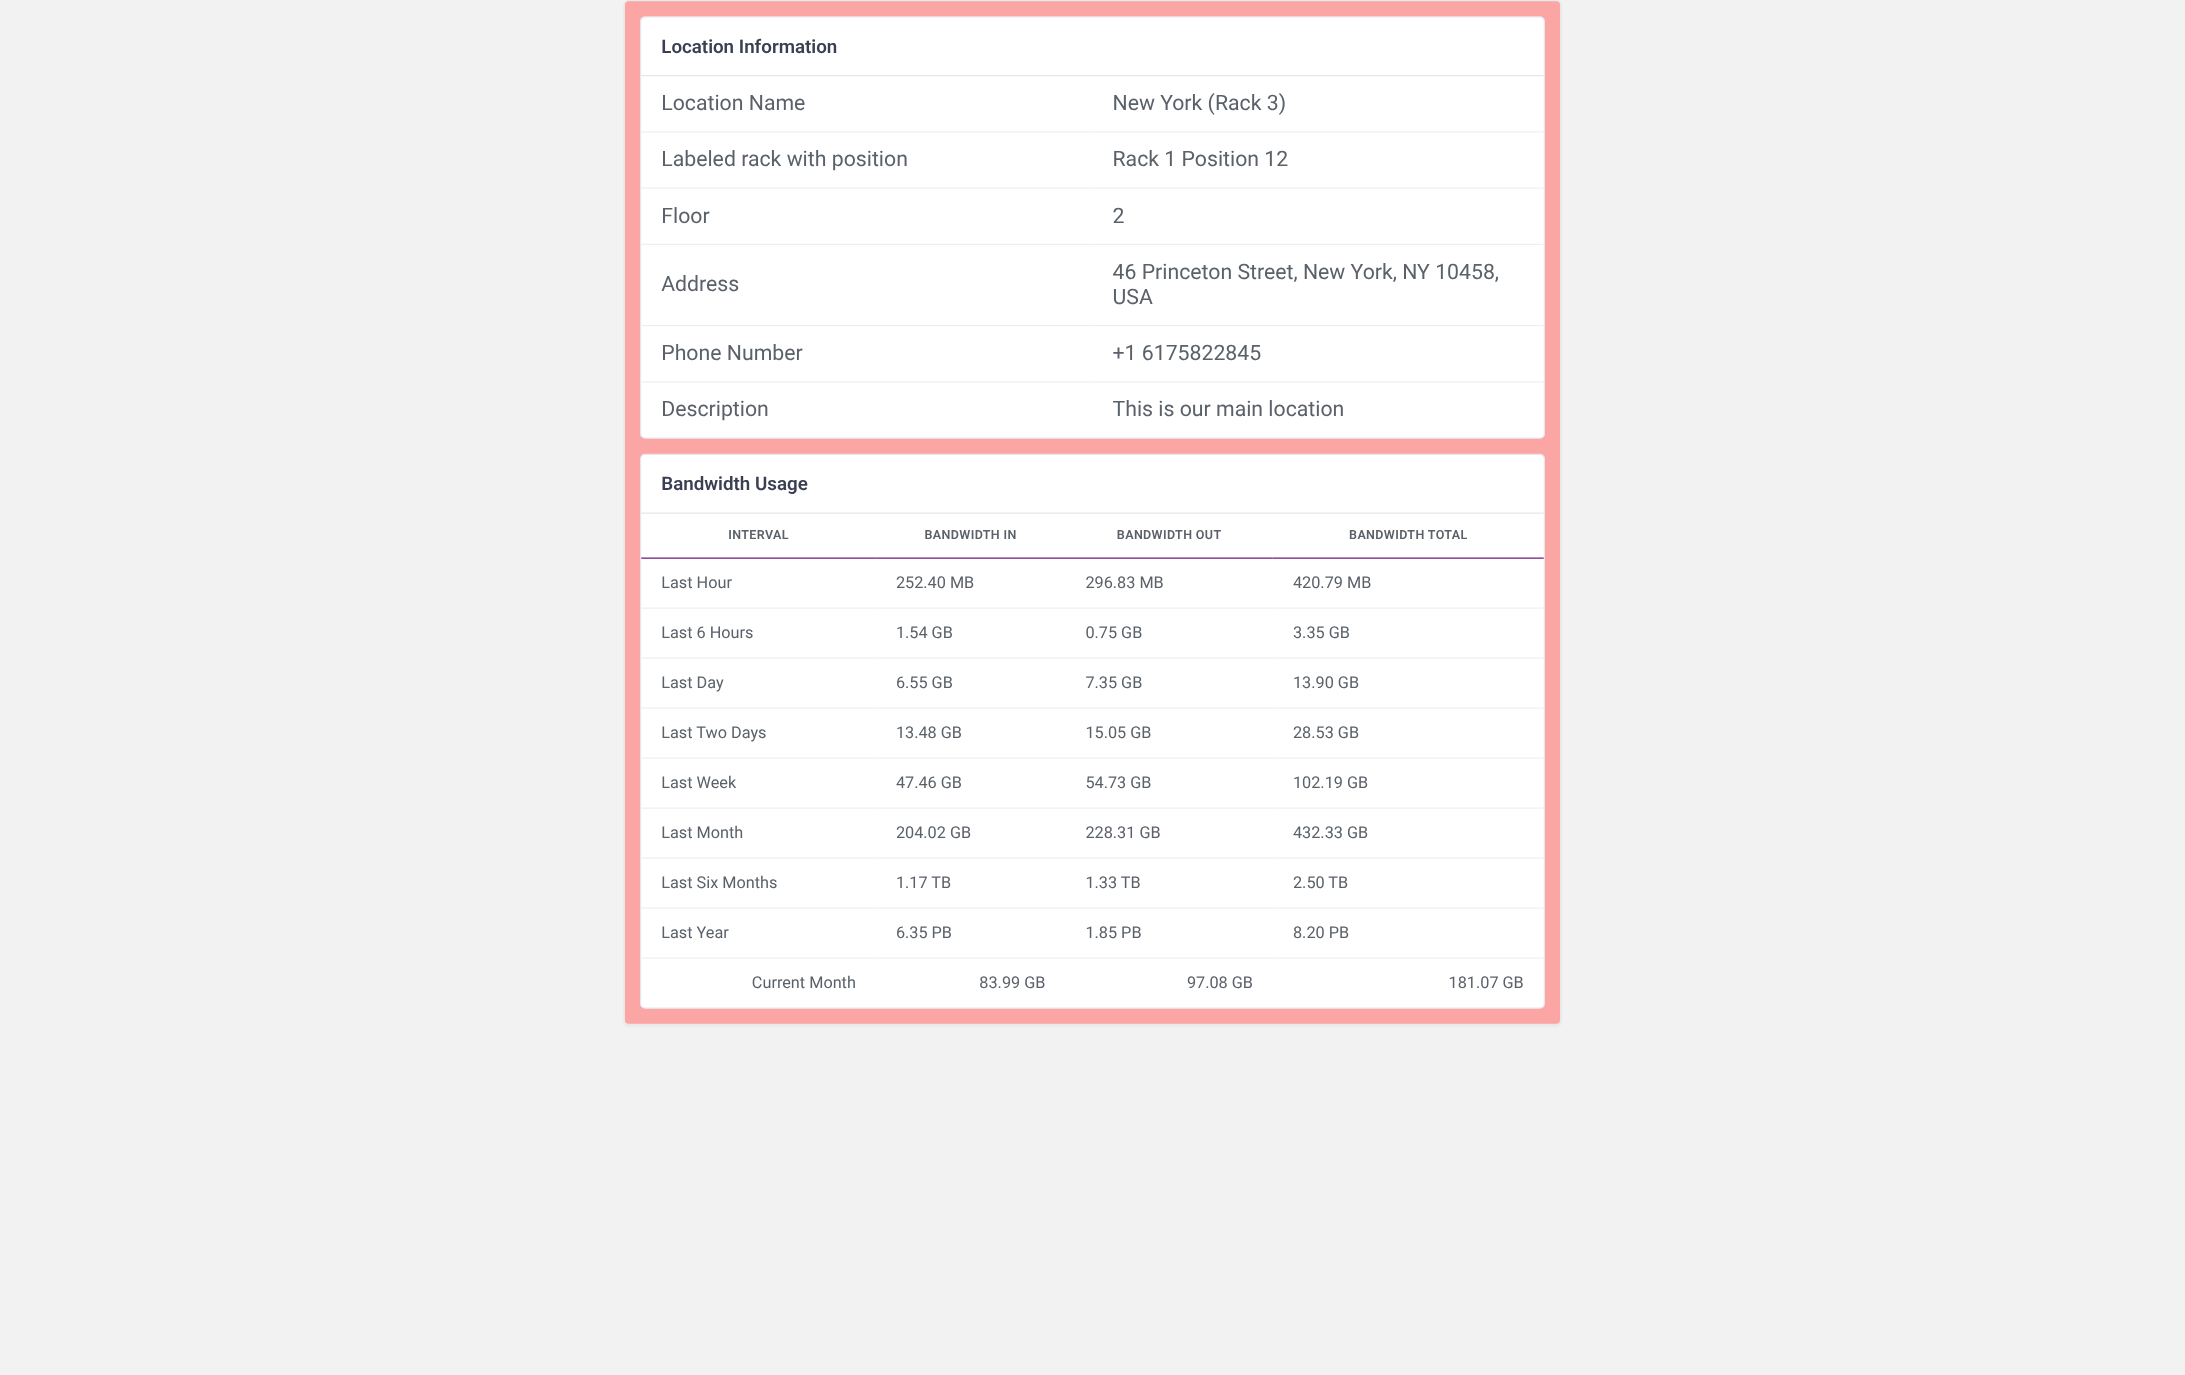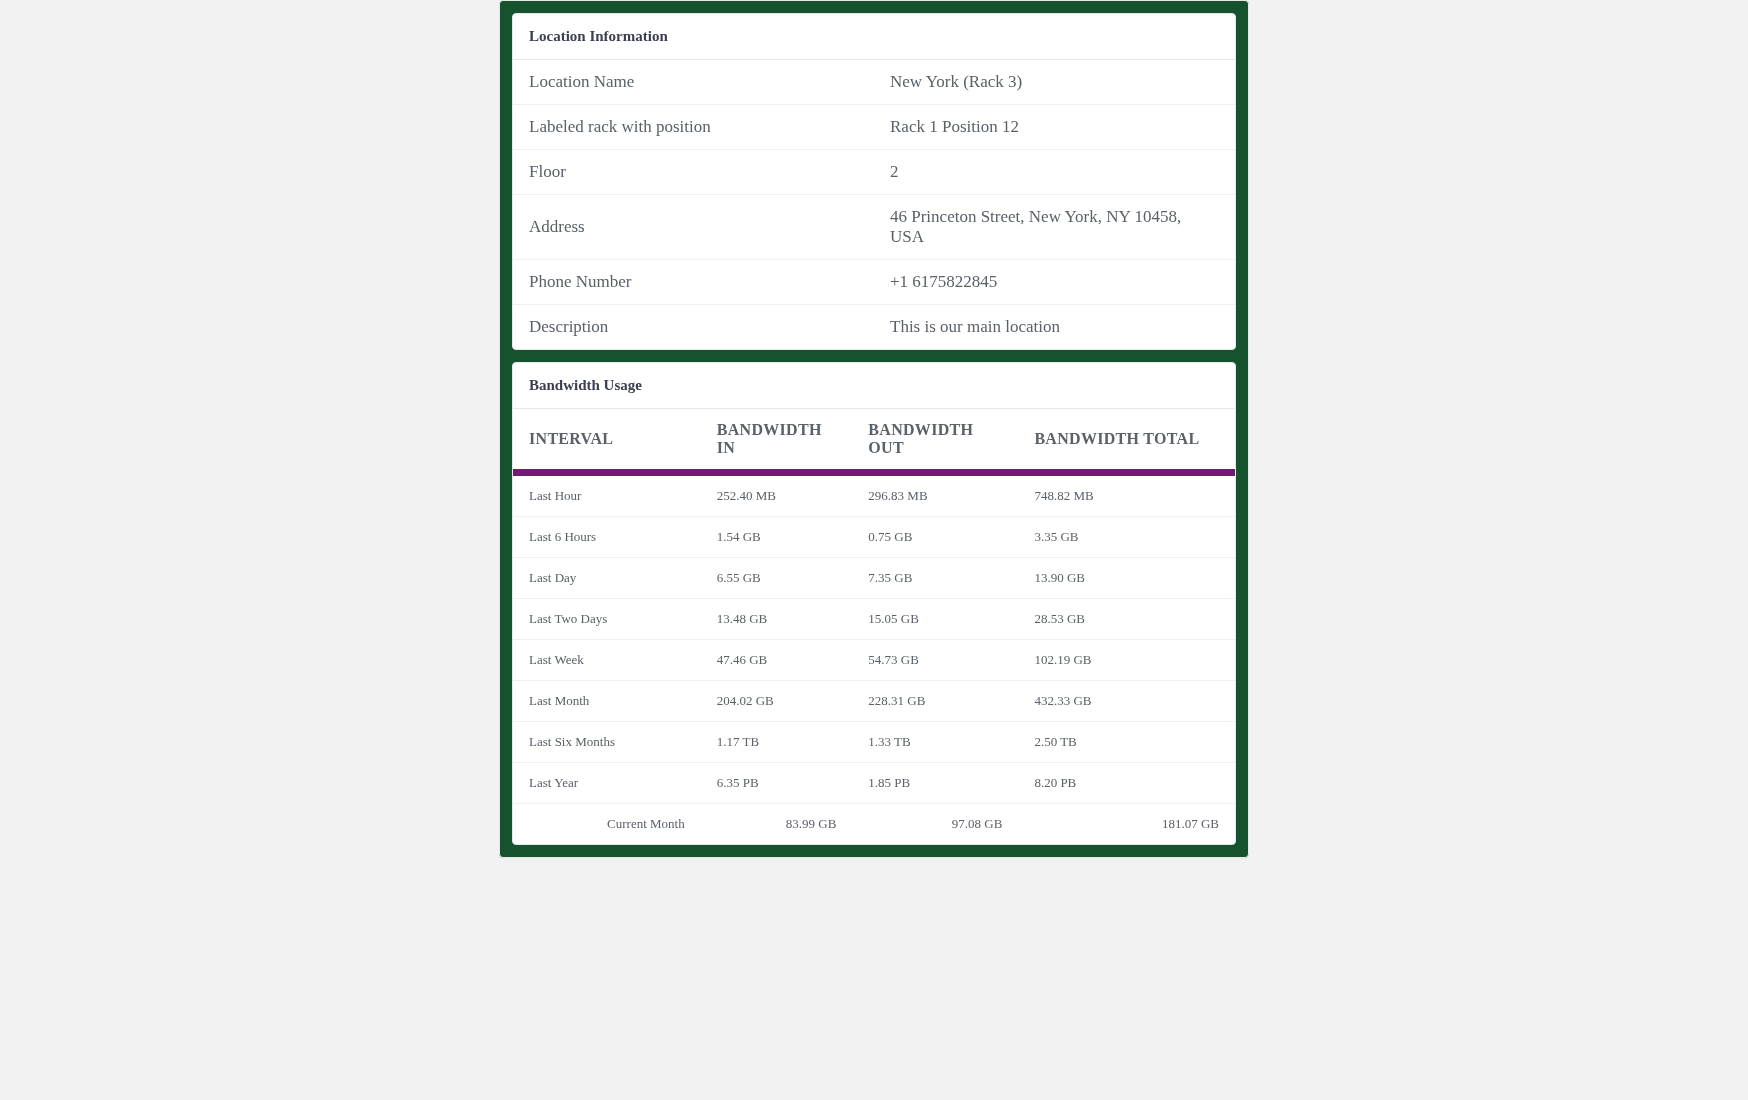--- a/index.html
+++ b/index.html
@@ -12,27 +12,26 @@
   font-family: -apple-system, BlinkMacSystemFont, "Segoe UI", Roboto, "Helvetica Neue", Arial, sans-serif;
   background: #f2f2f2;
   width: 1748px;
   height: 1100px;
   overflow: hidden;
 }
 
 .container {
   width: 750px;
   margin: 0 auto;
-  background: #14532d;
+  background: #fca5a5;
   border: 1px solid #e8e8e8;
   border-radius: 4px;
   padding: 0;
   min-height: 730px;
   box-shadow: 0 1px 2px rgba(0,0,0,0.03);
-  font-family: Liberation Serif, serif;
 }
 
 .card {
   border: 1px solid #e5e7eb;
   border-radius: 4px;
   margin: 12px;
   background: #fff;
 }
 
 .card-header {
@@ -69,27 +68,27 @@
   width: 50%;
 }
 
 .bandwidth-table {
   width: 100%;
   border-collapse: collapse;
 }
 
 .bandwidth-table thead th {
   padding: 12px 16px;
-  font-size: 16px;
+  font-size: 10px;
   font-weight: 600;
-  text-align: left;
+  text-align: center;
   color: #5a6169;
   text-transform: uppercase;
   letter-spacing: 0.3px;
-  border-bottom: 7px solid #701a75;
+  border-bottom: 1px solid #701a75;
 }
 
 .bandwidth-table tbody tr {
   border-bottom: 1px solid #edeff2;
   margin-top: 30px;
 }
 
 .bandwidth-table tbody tr:last-child {
   border-bottom: none;
   text-align: right;
@@ -171,21 +170,21 @@
           <th>BANDWIDTH IN</th>
           <th>BANDWIDTH OUT</th>
           <th>BANDWIDTH TOTAL</th>
         </tr>
       </thead>
       <tbody>
         <tr>
           <td>Last Hour</td>
           <td>252.40 MB</td>
           <td>296.83 MB</td>
-          <td>748.82 MB</td>
+          <td>420.79 MB</td>
         </tr>
         <tr>
           <td>Last 6 Hours</td>
           <td>1.54 GB</td>
           <td>0.75 GB</td>
           <td>3.35 GB</td>
         </tr>
         <tr>
           <td>Last Day</td>
           <td>6.55 GB</td>

